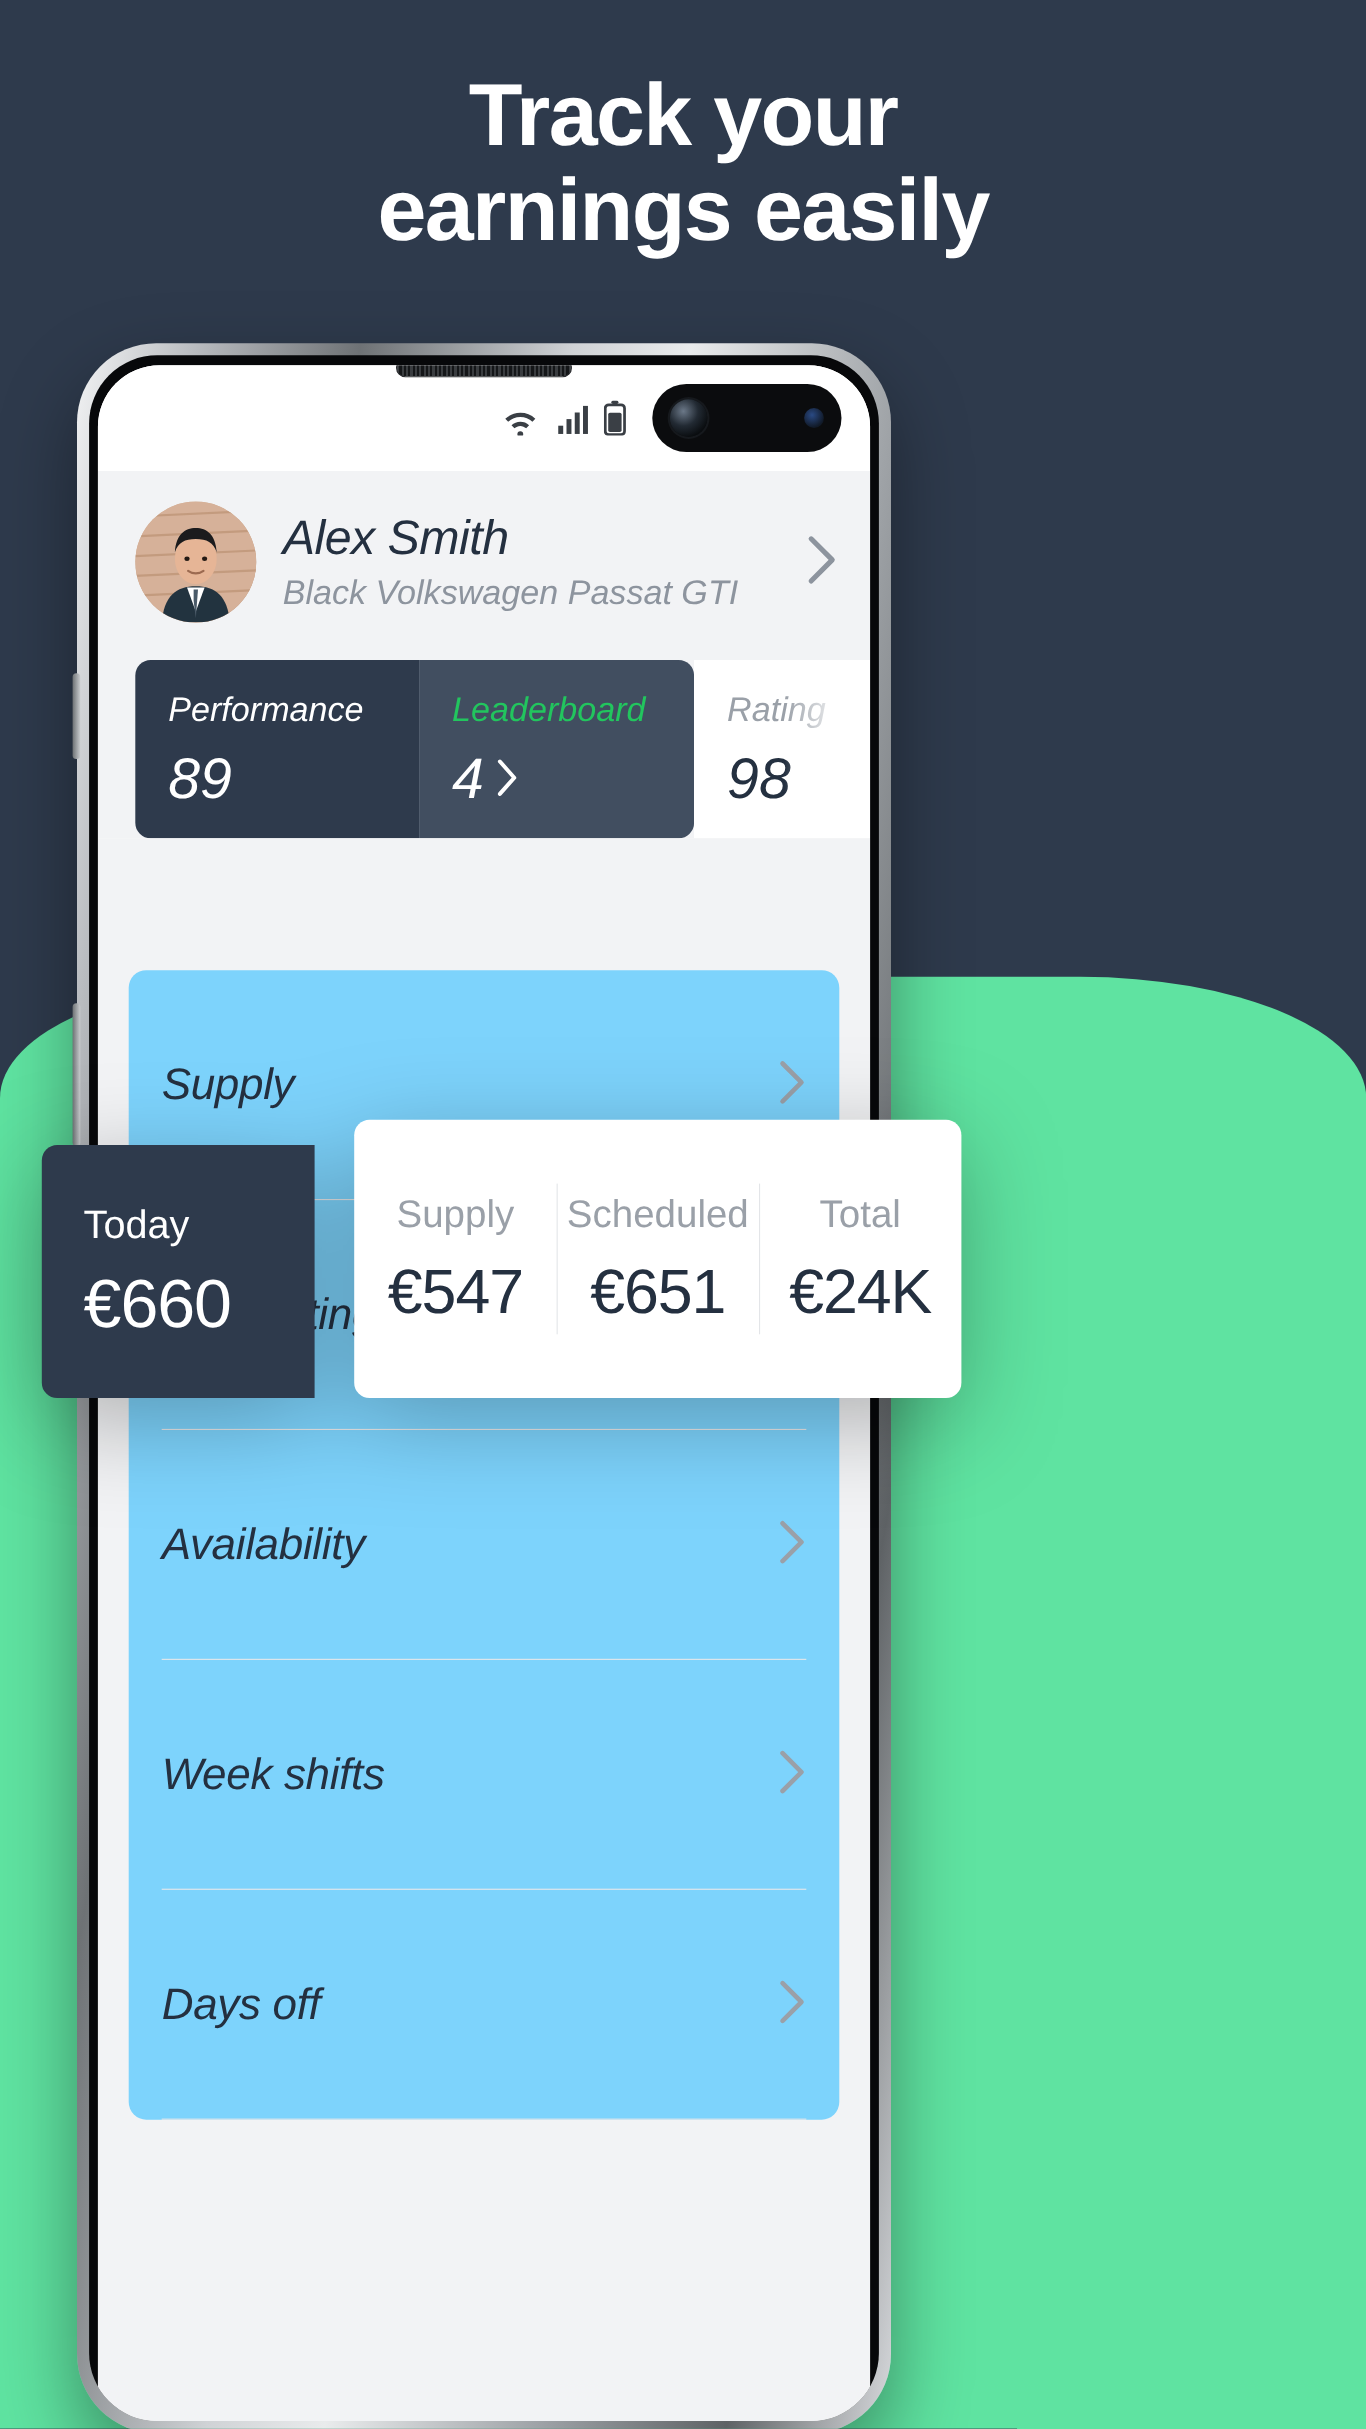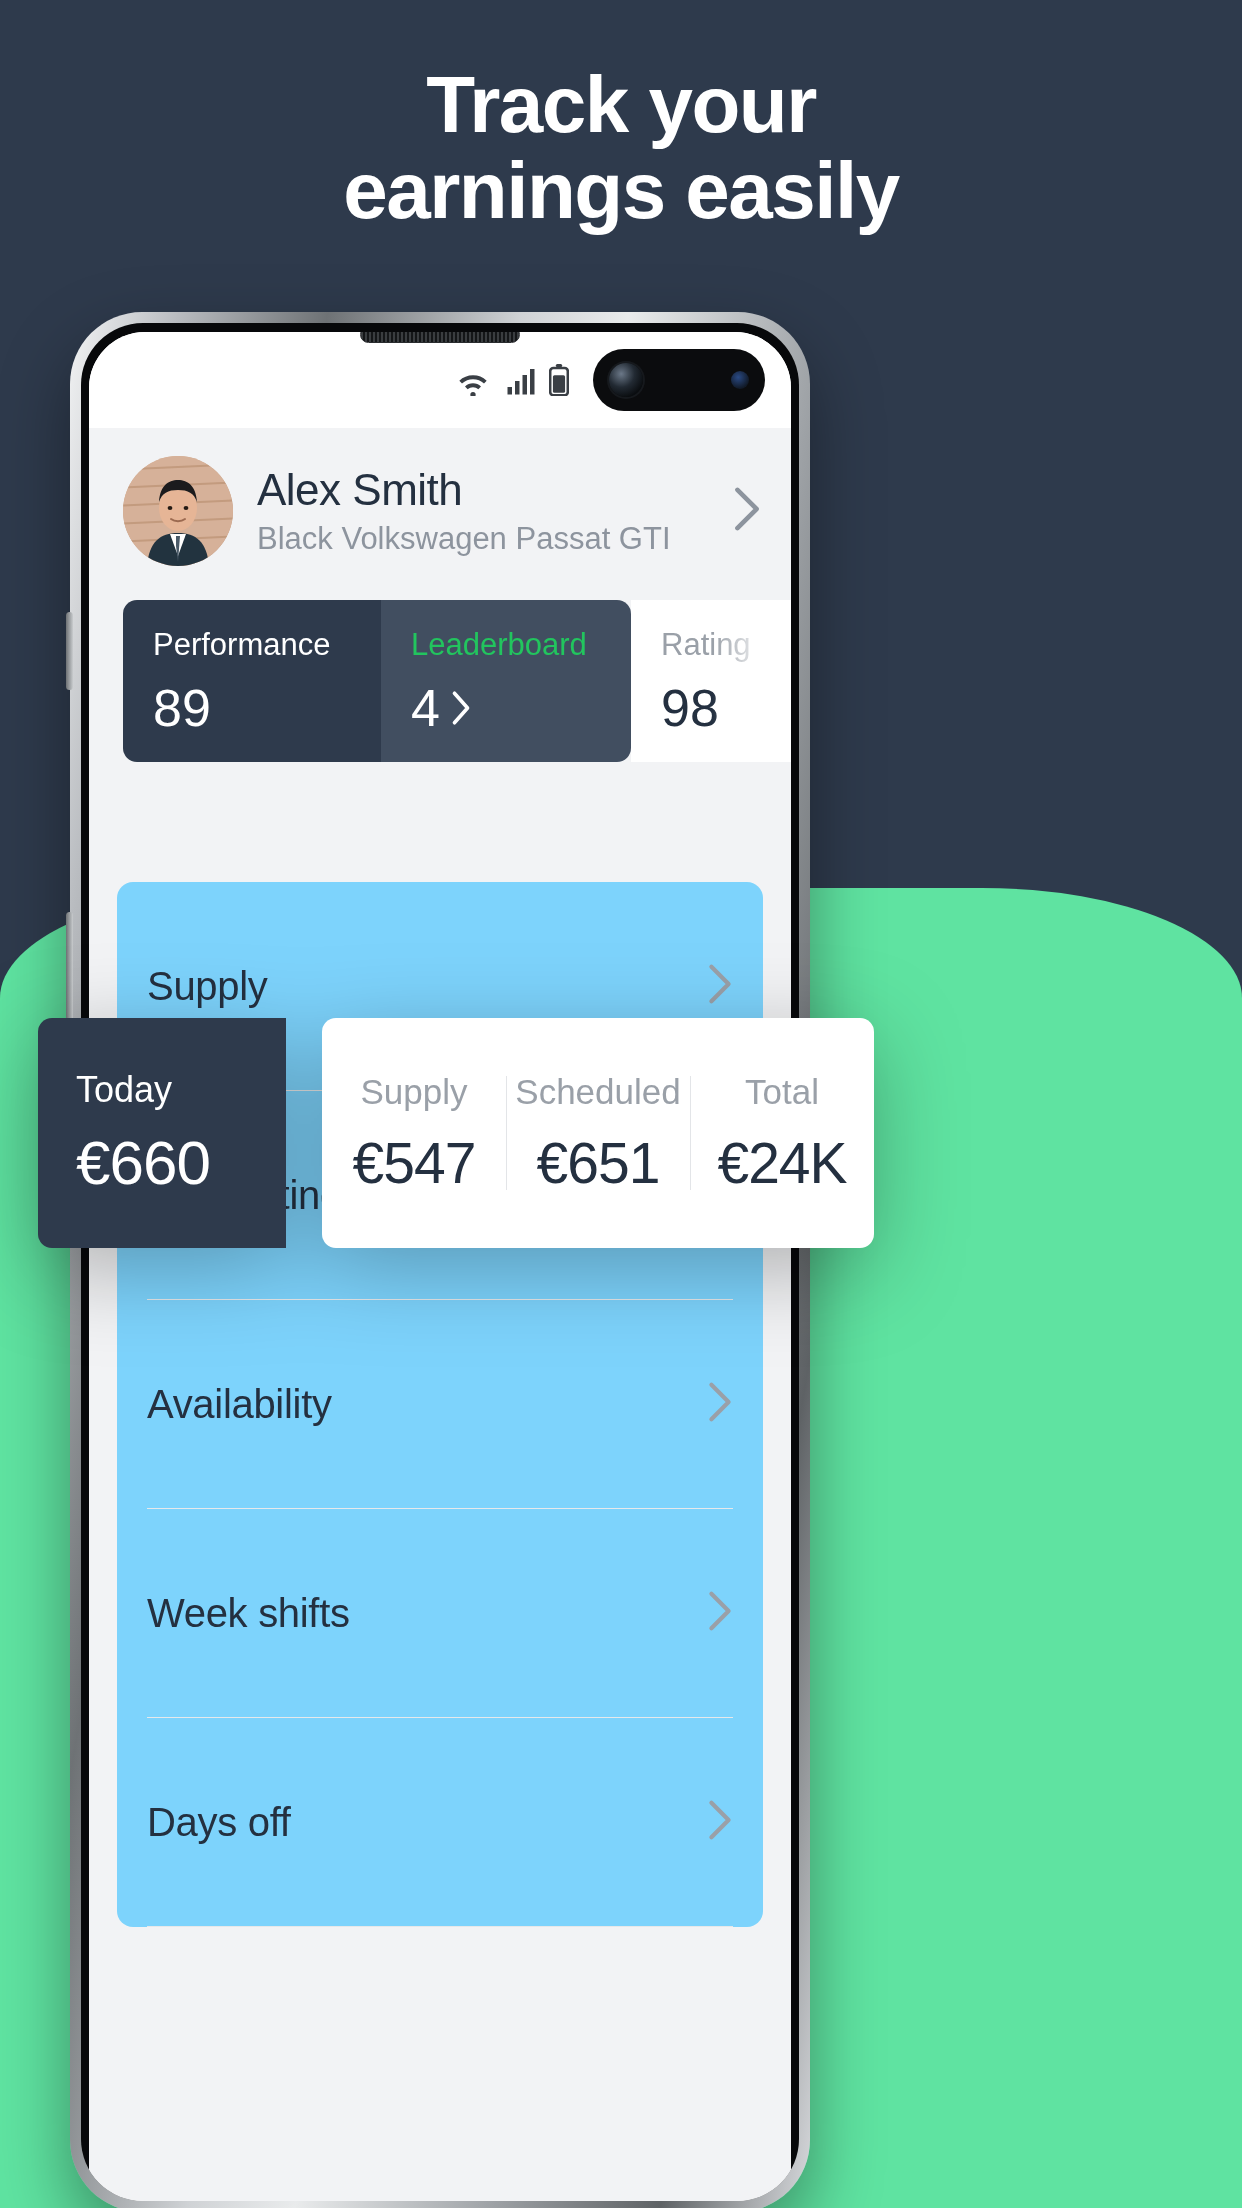--- a/index.html
+++ b/index.html
@@ -36,20 +36,21 @@
     background:linear-gradient(100deg,#f2f3f4 0%,#b9bcc0 10%,#6e7275 24%,#cfd2d5 42%,#e9ebec 52%,#9fa3a7 70%,#5e6265 86%,#d8dadd 100%);
     padding:11px;
     box-shadow:0 30px 70px rgba(0,0,0,.38);
   }
   .phone-inner {
     width:100%; height:100%;
     border-radius:62px;
     background:#07080a;
     padding:9px 8px 0 8px;
     overflow:hidden;
+    font-style:italic;
   }
   .screen {
     width:100%; height:100%;
     border-radius:56px 56px 0 0;
     background:#ffffff;
     overflow:hidden;
     position:relative;
   }
 
   
@@ -166,21 +167,21 @@
   
   .earnings {
     position:absolute; left:38px; top:1018px;
     display:flex; align-items:stretch; z-index:30;
     filter:drop-shadow(0 22px 44px rgba(0,0,0,.28));
   }
   .today-card {
     background:#2e3a4c; color:#ffffff;
     border-radius:14px 0 0 14px;
     width:248px; padding:54px 0 54px 38px;
-    display:flex; flex-direction:column; justify-content:center;
+    display:flex; flex-direction:column; justify-content:center;margin-top:23px;
   }
   .today-label { font-size:36px; line-height:1; }
   .today-value { font-size:62px; line-height:1; margin-top:24px; letter-spacing:-1px; }
   .white-card {
     background:#ffffff; border-radius:14px;
     display:flex; align-items:stretch;
     padding:50px 0; margin-left:36px;
     width:552px;
   }
   .ecol {

